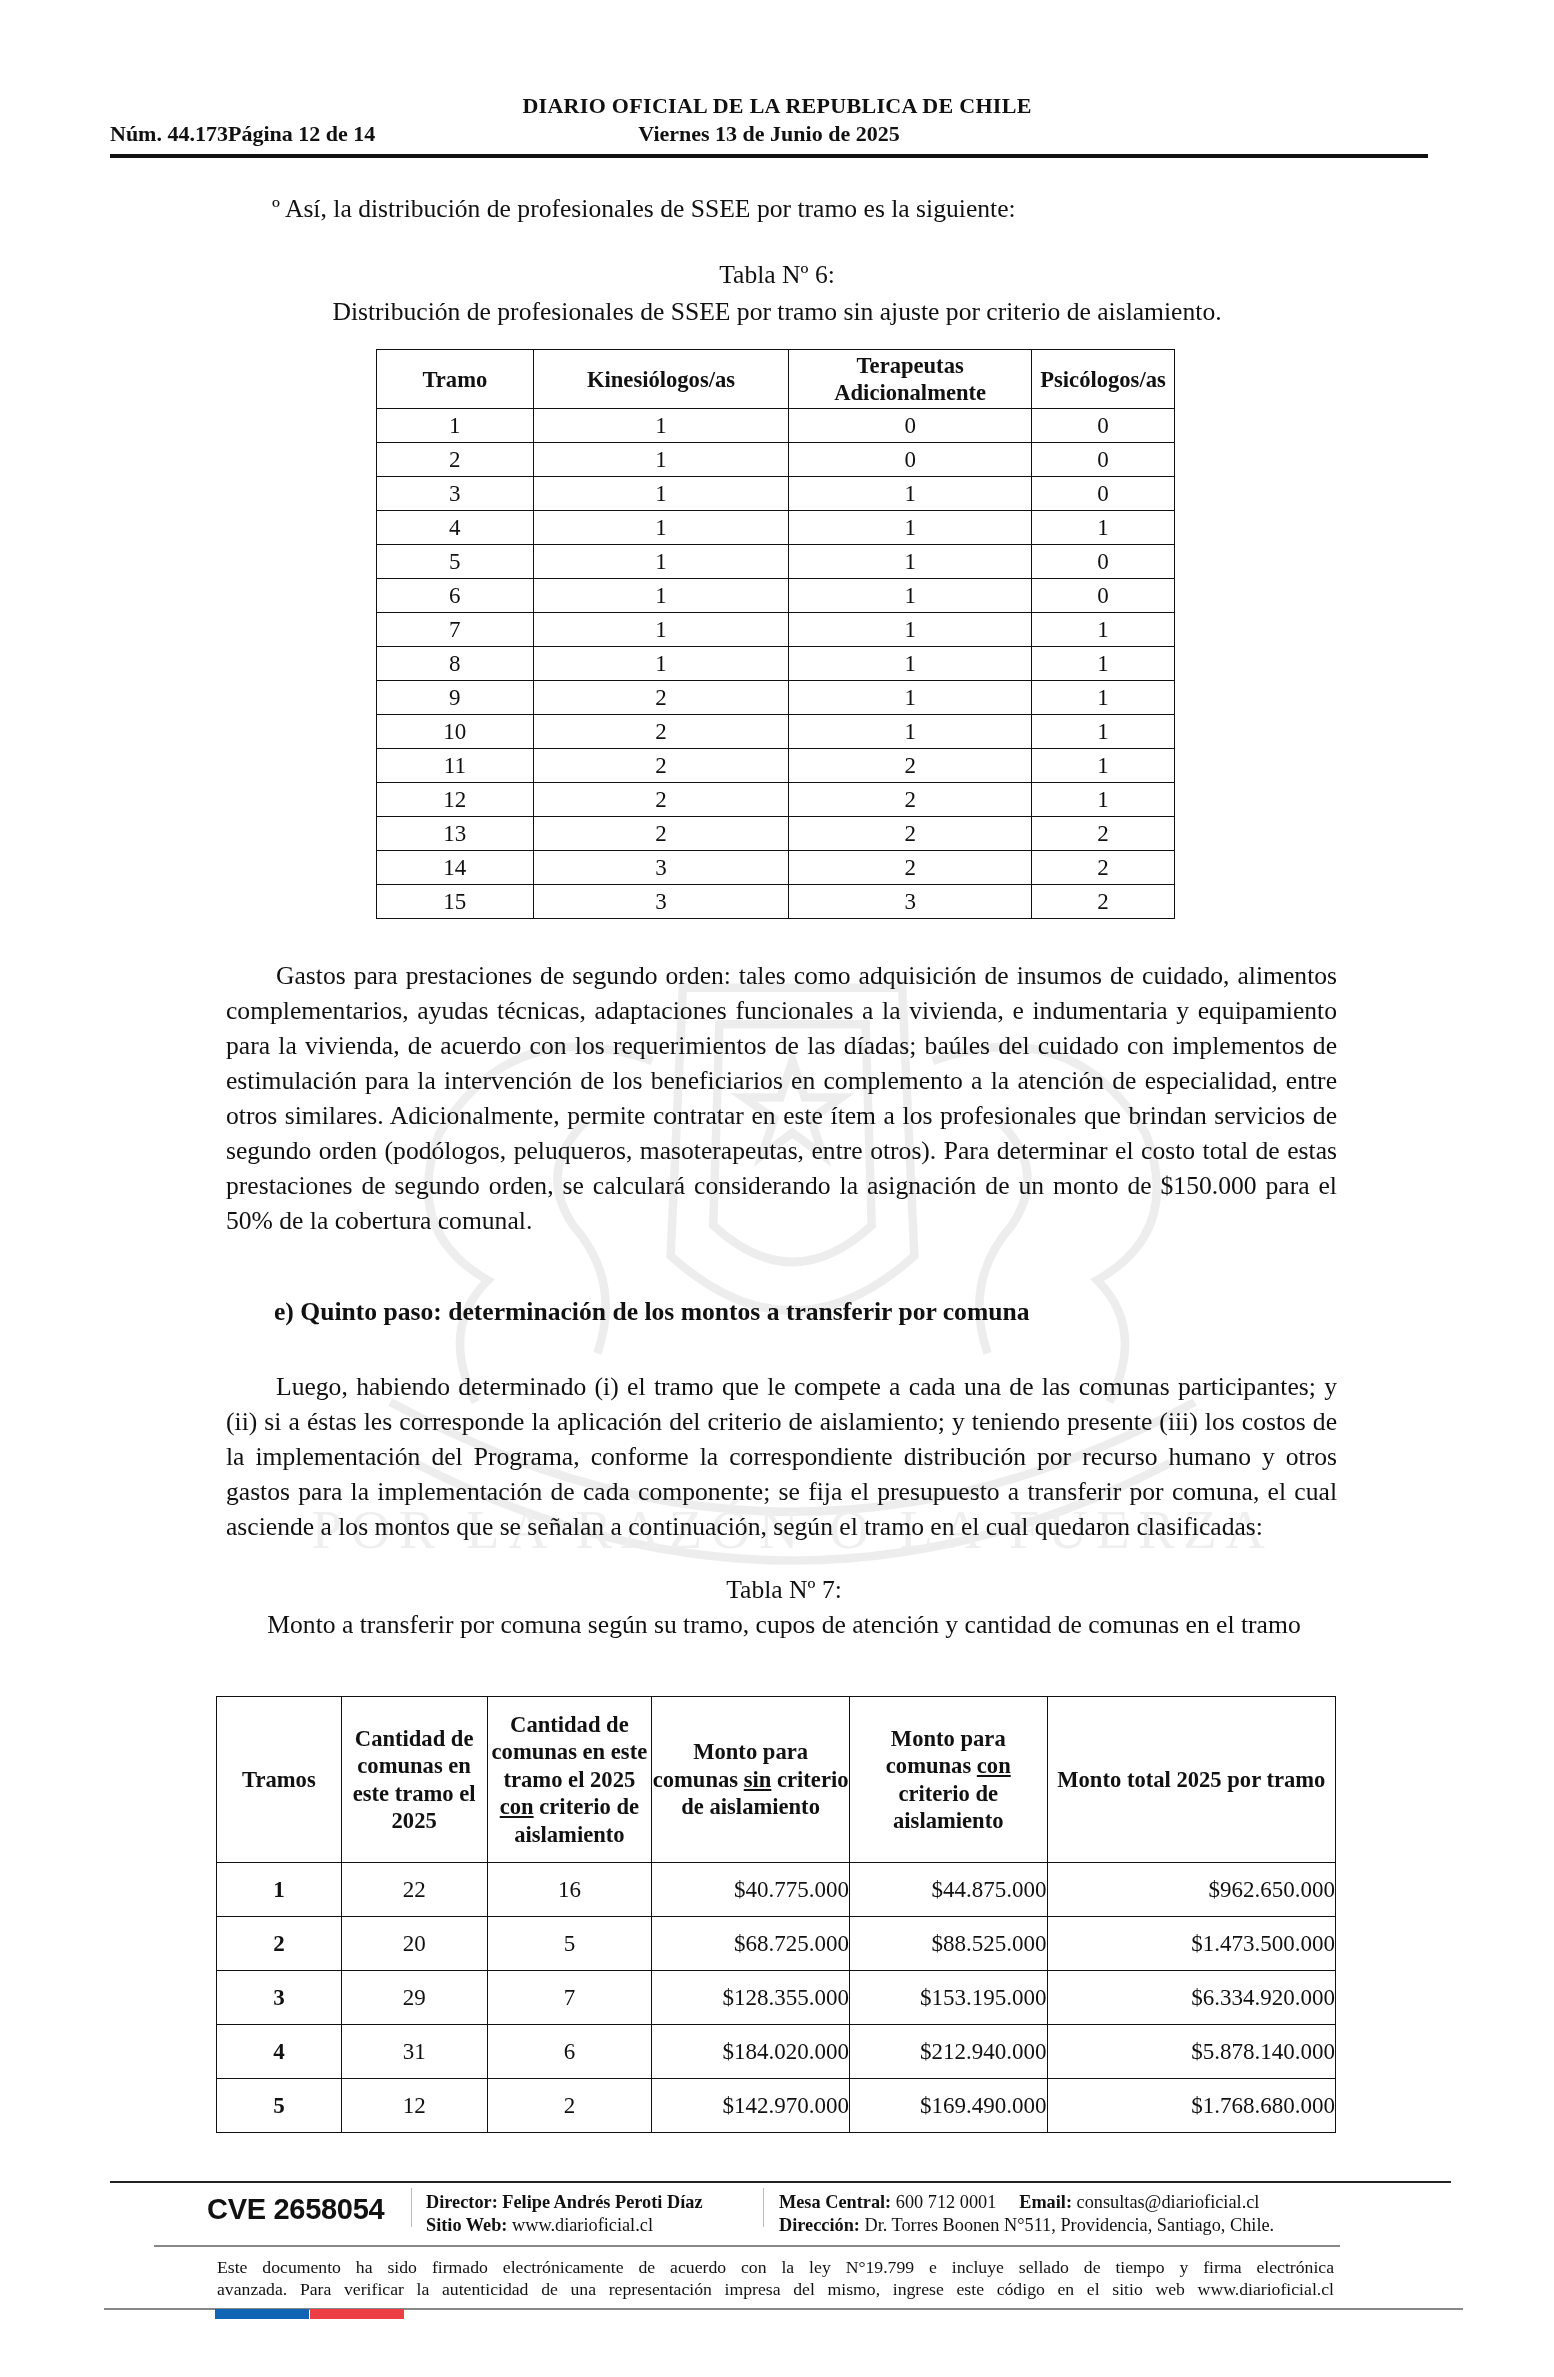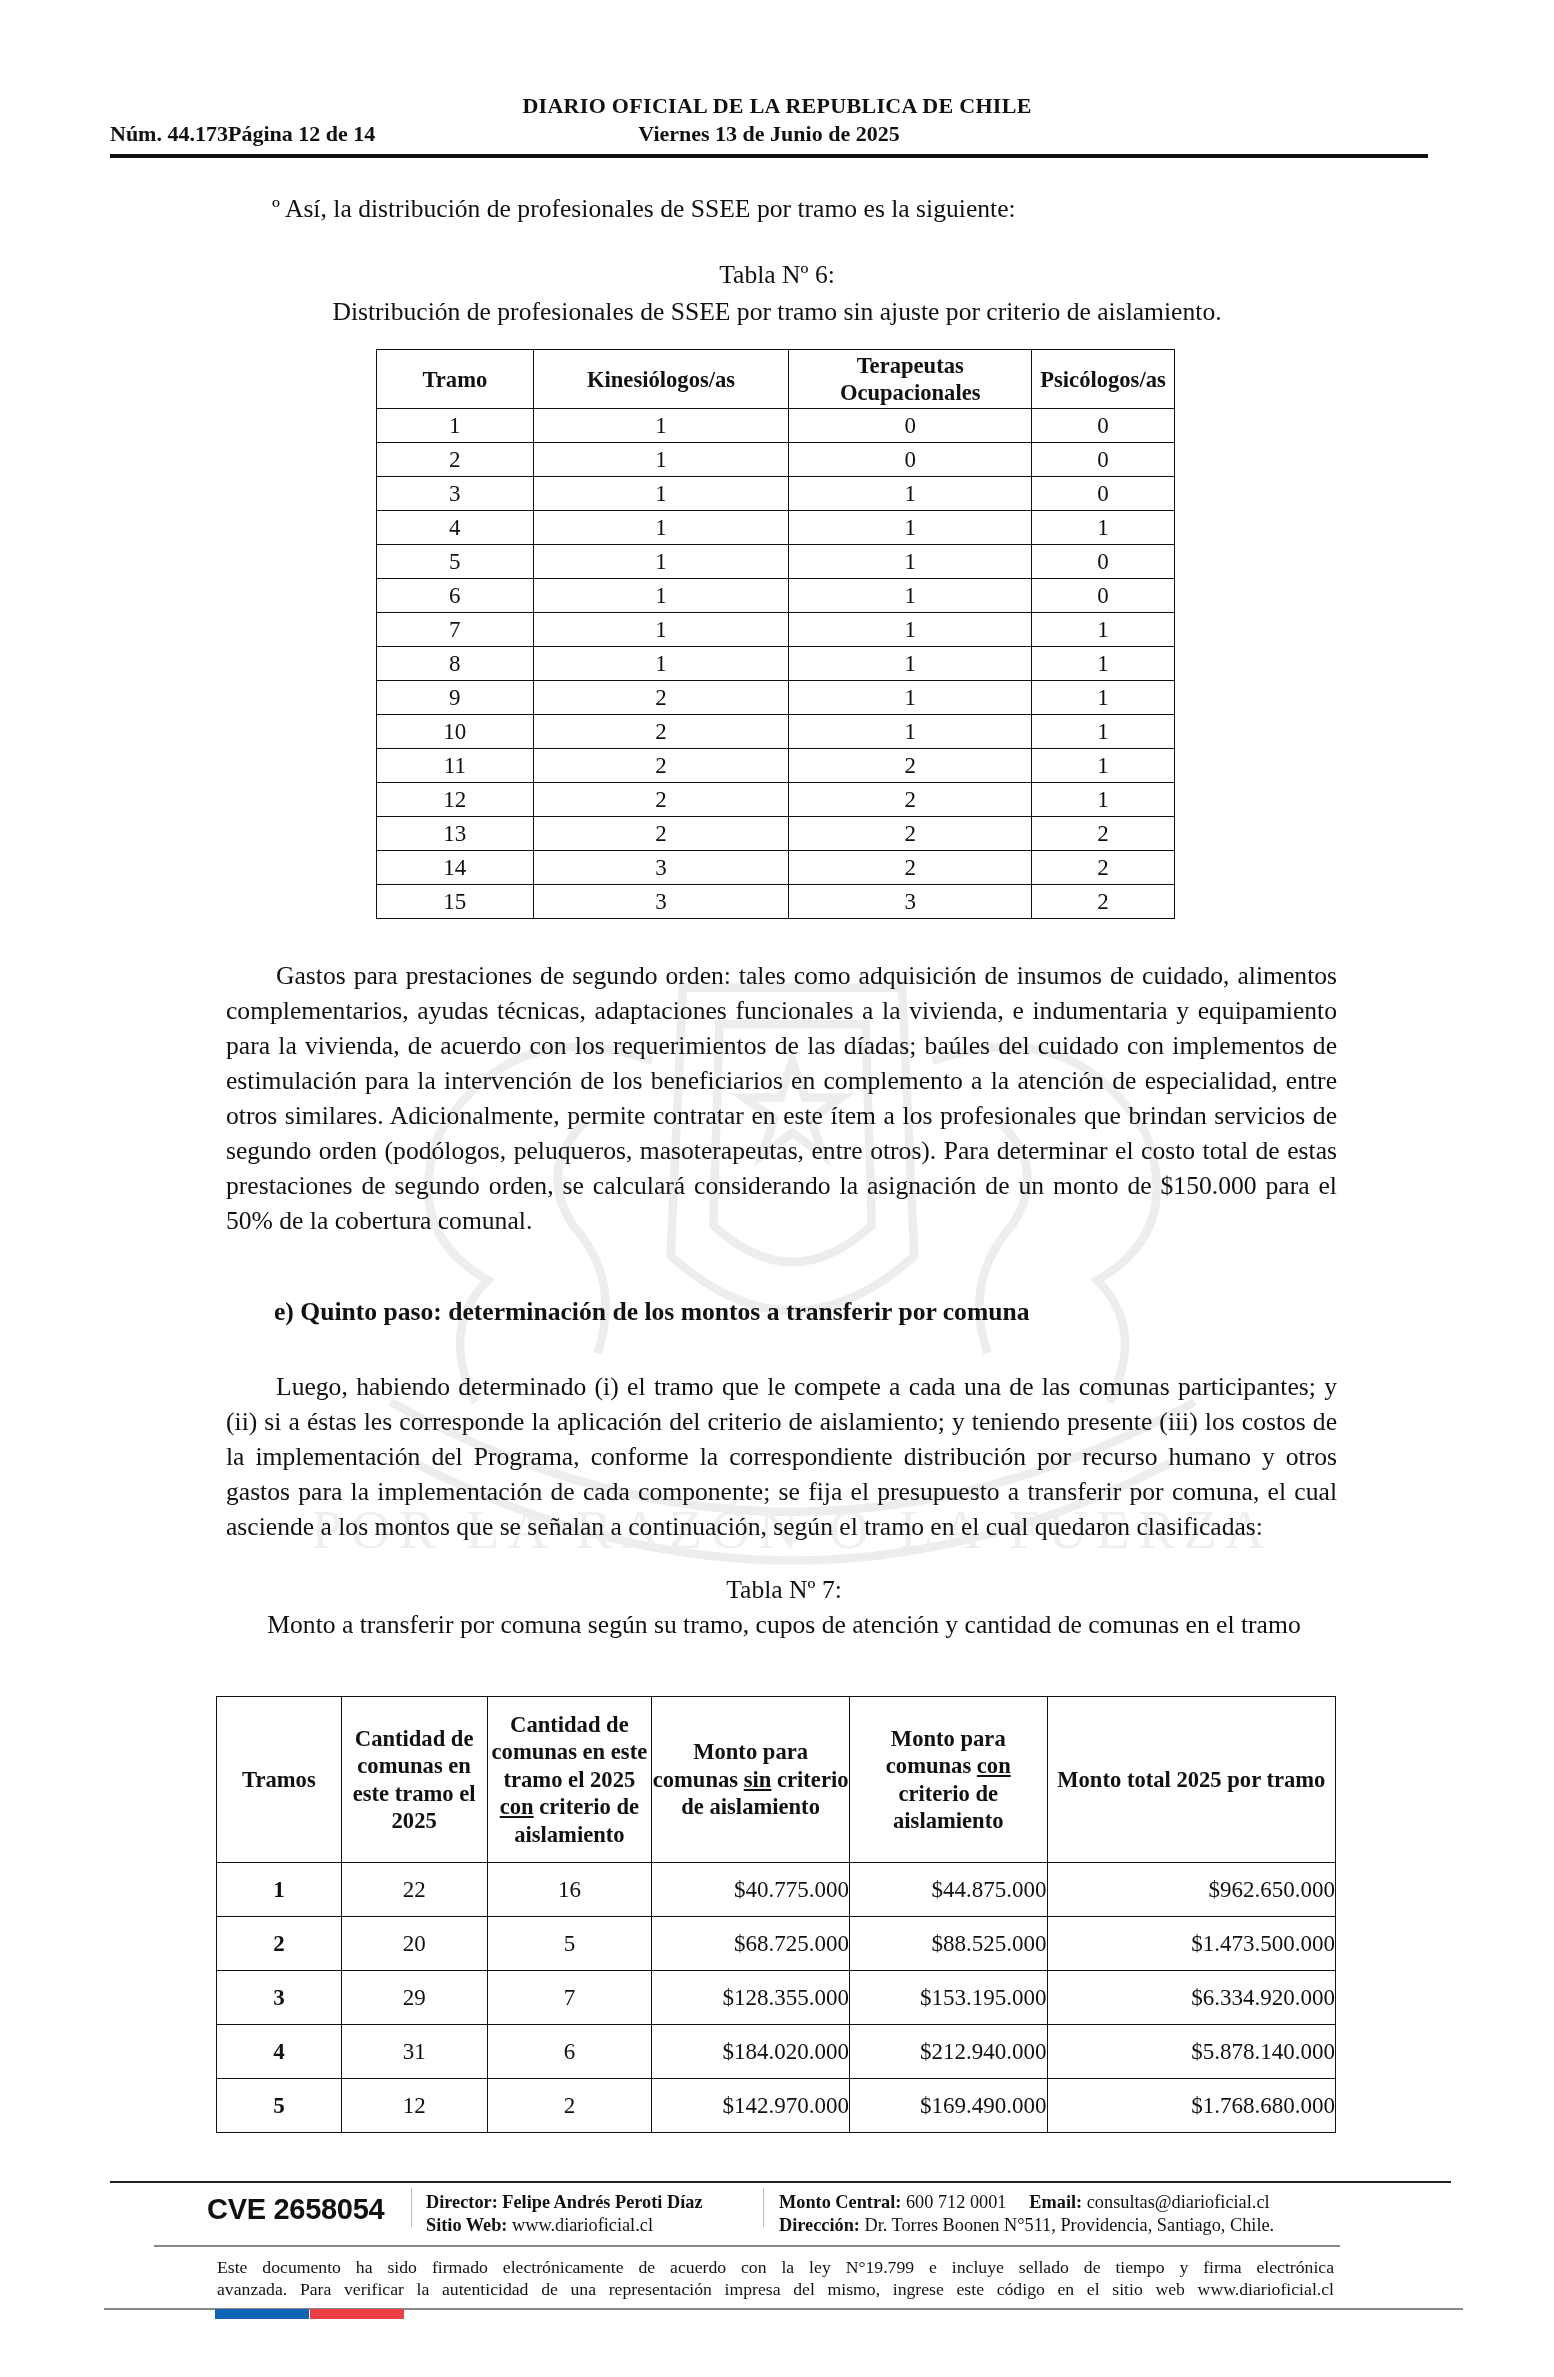--- a/index.html
+++ b/index.html
@@ -159,21 +159,21 @@
         <col class="c2">
         <col class="c3">
         <col class="c4">
       </colgroup>
     <thead>
       <tr>
         <th>Tramo</th>
         <th>Kinesiólogos/as</th>
         <th>
           <div>Terapeutas</div>
-          <div>Ocupacionales</div>
+          <div>Adicionalmente</div>
         </th>
         <th>Psicólogos/as</th>
       </tr>
     </thead>
     <tbody>
       <tr>
           <td>1</td>
           <td>1</td>
           <td>0</td>
           <td>0</td>
@@ -353,21 +353,21 @@
   <div class="ftr-rule-top"></div>
   <div class="cve">CVE 2658054</div>
   <div class="vsep vsep1"></div>
   <div class="ftr-col ftr-col1">
     <div><b>Director:</b> <b>Felipe Andrés Peroti Díaz</b></div>
     <div><b>Sitio Web:</b> <span>www.diarioficial.cl</span></div>
   </div>
   <div class="vsep vsep2"></div>
   <div class="ftr-col ftr-col2">
     <div>
-      <b>Monto Central:</b> <span>600 712 0001</span><span class="gap"></span>
+      <b>Mesa Central:</b> <span>600 712 0001</span><span class="gap"></span>
       <b>Email:</b> <span>consultas@diarioficial.cl</span>
     </div>
     <div><b>Dirección:</b> <span>Dr. Torres Boonen N°511, Providencia, Santiago, Chile.</span></div>
   </div>
   <div class="ftr-rule-mid"></div>
   <div class="legal">
     <span class="l2">Este documento ha sido firmado electrónicamente de acuerdo con la ley N°19.799 e incluye sellado de tiempo y firma electrónica</span>
     <span class="l2">avanzada. Para verificar la autenticidad de una representación impresa del mismo, ingrese este código en el sitio web www.diarioficial.cl</span>
   </div>
   <div class="ftr-rule-bot"></div>

